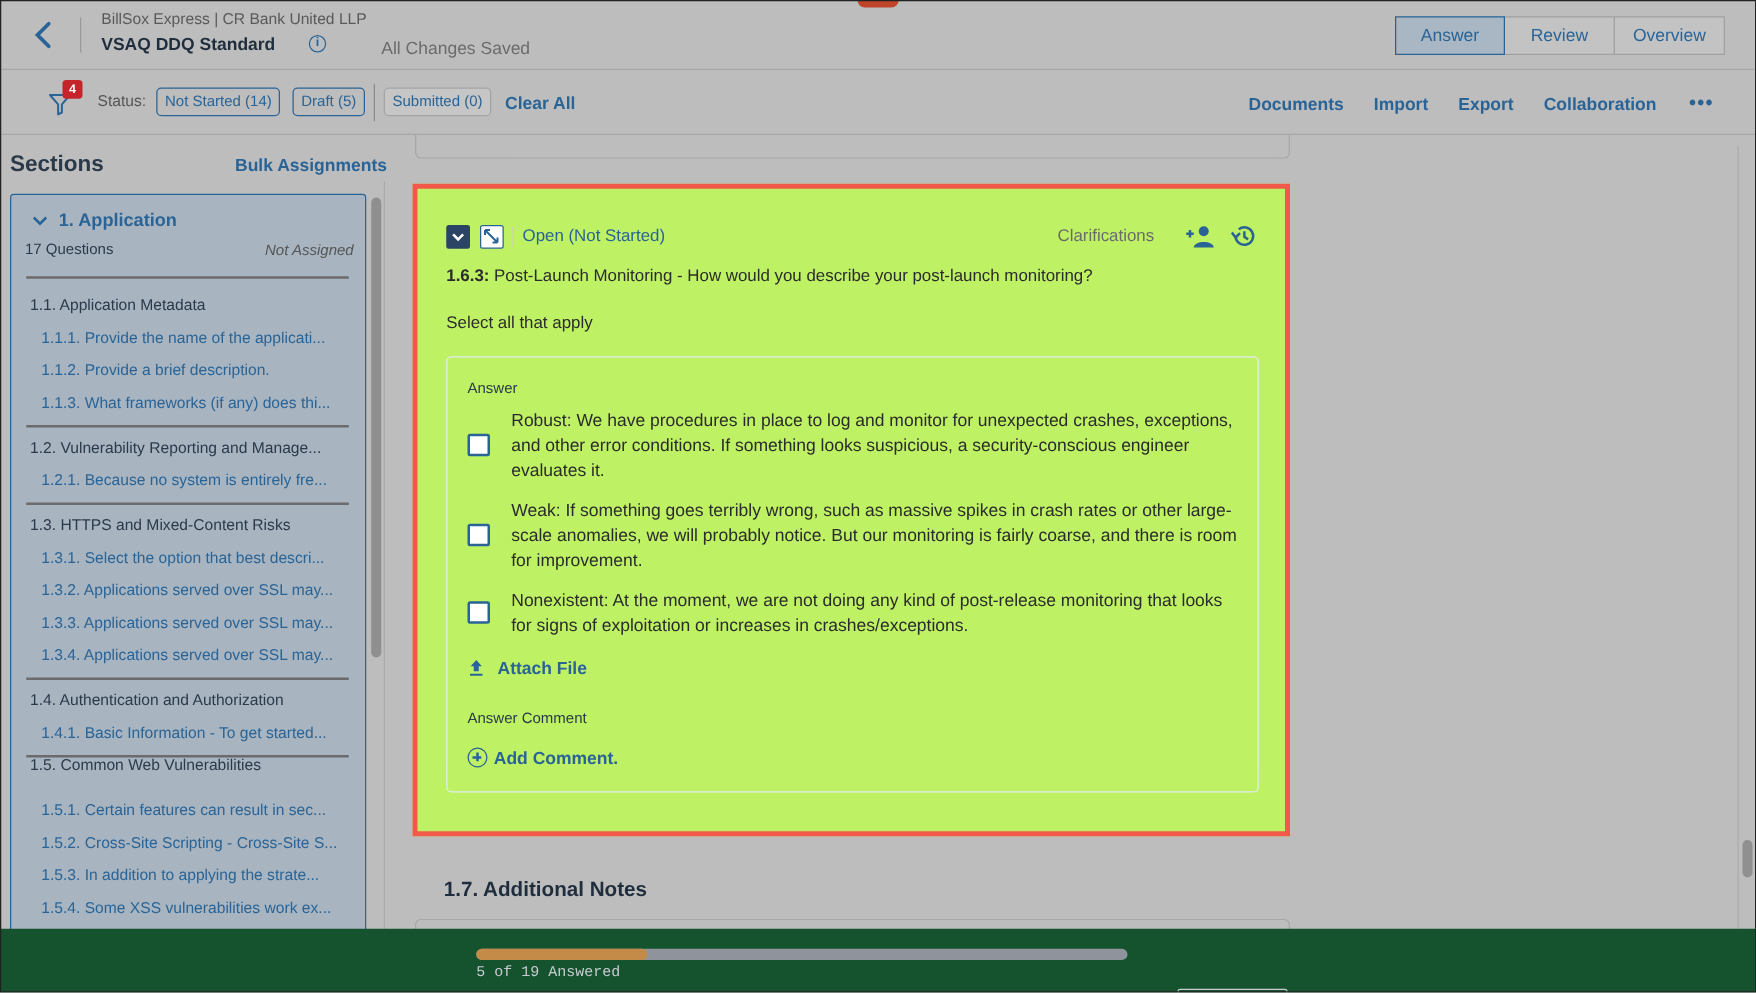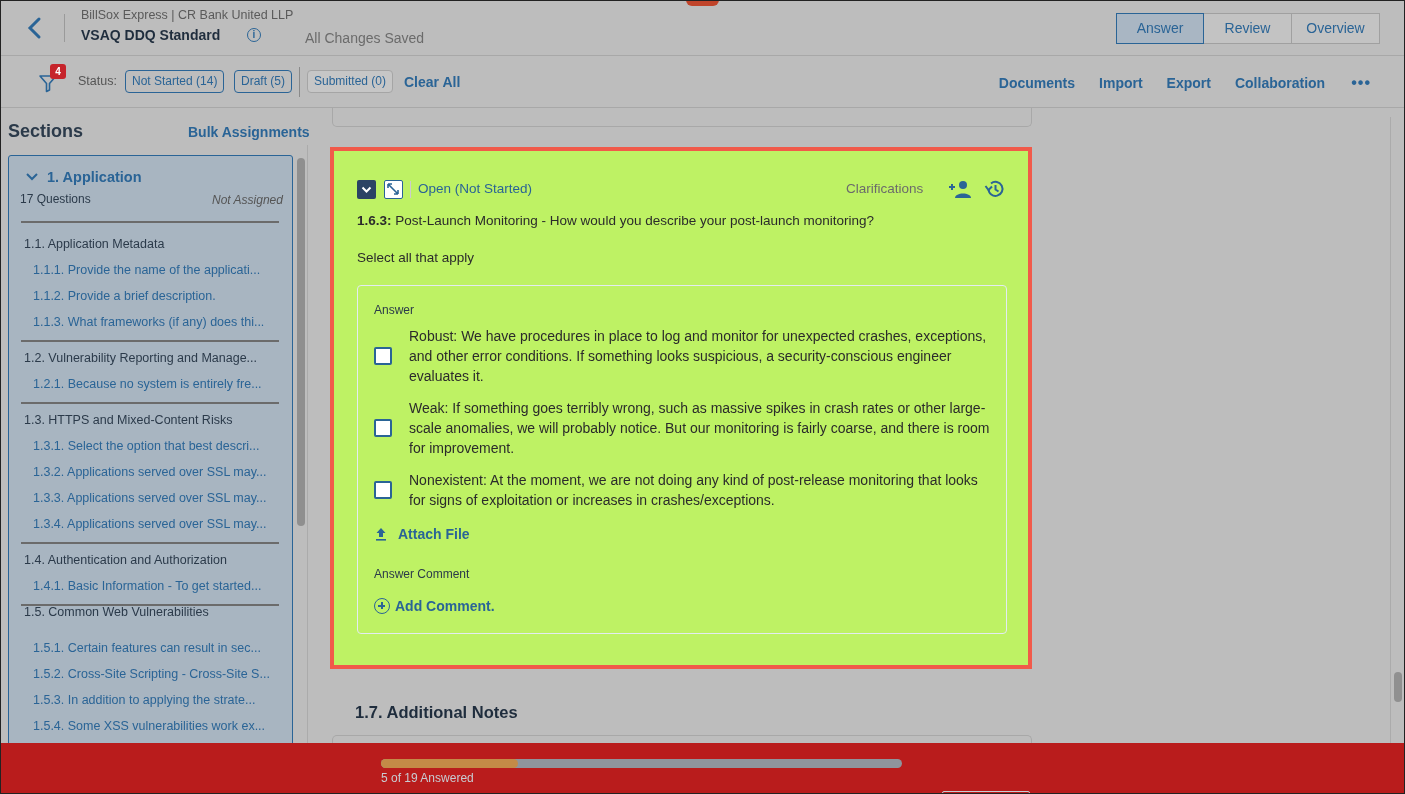--- a/index.html
+++ b/index.html
@@ -77,21 +77,21 @@
   .plus-circle::before { content: ""; position: absolute; left: 3px; top: 6px; width: 7px; height: 1.5px; background: #2a6496; }
   .plus-circle::after { content: ""; position: absolute; left: 6px; top: 3px; width: 1.5px; height: 7px; background: #2a6496; }
 
   .next-title { position: absolute; left: 355px; top: 703px; font-size: 16.5px; color: #1f2d3d; font-weight: 600; }
   .next-card-top { position: absolute; left: 332px; top: 735px; width: 700px; height: 20px; border: 1px solid #a8a8a8; border-bottom: none; border-radius: 5px 5px 0 0; }
 
   .main-scroll-track { position: absolute; left: 1390px; top: 117px; width: 1px; height: 630px; background: #ababab; }
   .main-scroll { position: absolute; left: 1394px; top: 672px; width: 8px; height: 30px; background: #909090; border-radius: 4px; }
 
   
-  .footer { position: absolute; left: 0; top: 743px; width: 1405px; height: 51px; background: #b91c1c; }
+  .footer { position: absolute; left: 0; top: 743px; width: 1405px; height: 51px; background: #14532d; font-family: Liberation Mono, monospace; }
   .progress-track { position: absolute; left: 381px; top: 16px; width: 521px; height: 9px; background: #8f949c; border-radius: 5px; }
   .progress-fill { position: absolute; left: 0; top: 0; height: 9px; background: #c48a47; border-radius: 5px; }
   .progress-text { position: absolute; left: 381px; top: 28px; font-size: 12px; color: #c8ccd2; }
   .submit-btn { position: absolute; left: 942px; top: 12px; width: 88px; height: 32px; border: 1px solid #c8ccd2; color: #d7dae0; font-size: 14px; line-height: 30px; text-align: center; border-radius: 2px; margin-top: 36px; }
 </style>
 </head>
 <body>
 
 <div class="header">
   <svg class="back-btn" viewBox="0 0 22 24">

